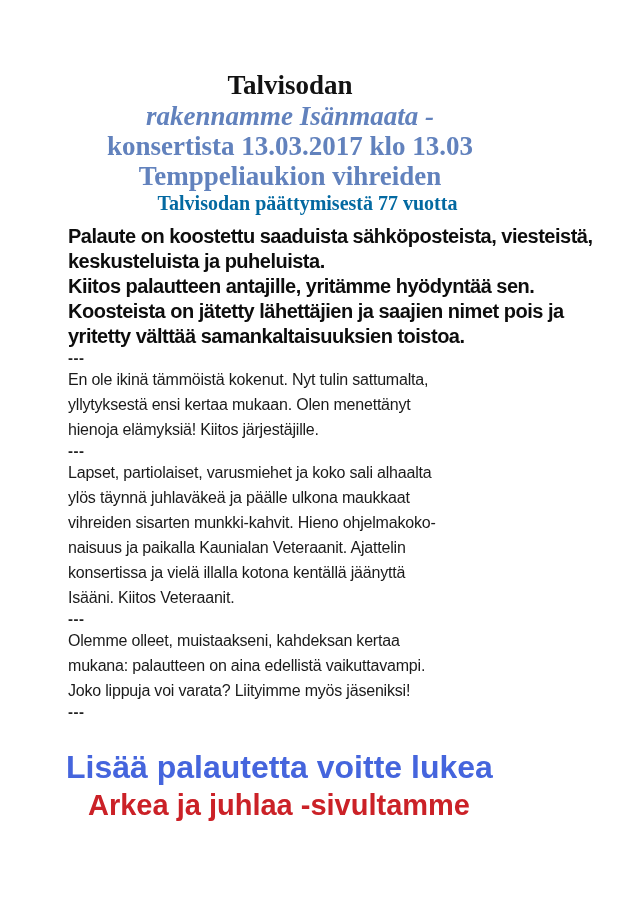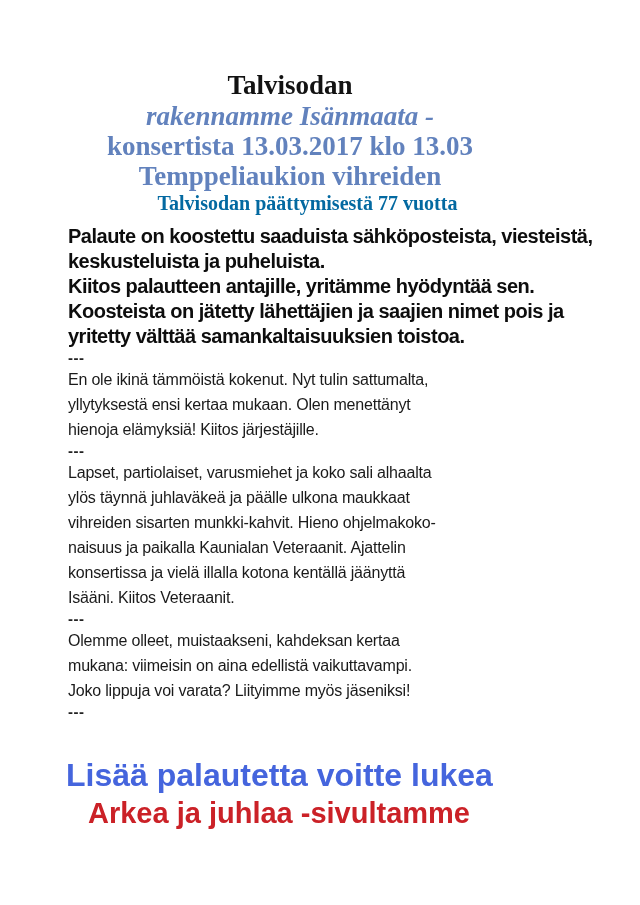--- a/index.html
+++ b/index.html
@@ -72,21 +72,21 @@
   }
   .sep {
     font-size: 15px;
     line-height: 18px;
     font-weight: bold;
     letter-spacing: 0.5px;
     color: #222222;
   }
   
   .footer {
-    margin-top: 34px;
+    margin-top: 26px;
   }
   .footer-line1 {
     margin-left: 66px;
     font-weight: bold;
     font-size: 32px;
     line-height: 40px;
     color: #4565dd;
   }
   .footer-line2 {
     margin-left: 88px;
@@ -121,21 +121,21 @@
 hienoja elämyksiä! Kiitos järjestäjille.</p>
     <div class="sep">---</div>
     <p class="feedback">Lapset, partiolaiset, varusmiehet ja koko sali alhaalta
 ylös täynnä juhlaväkeä ja päälle ulkona maukkaat
 vihreiden sisarten munkki-kahvit.  Hieno ohjelmakoko-
 naisuus ja paikalla Kaunialan Veteraanit. Ajattelin
 konsertissa ja vielä illalla kotona kentällä jäänyttä
 Isääni. Kiitos Veteraanit.</p>
     <div class="sep">---</div>
     <p class="feedback">Olemme olleet, muistaakseni, kahdeksan kertaa
-mukana: viimeisin on aina edellistä vaikuttavampi.
+mukana: palautteen on aina edellistä vaikuttavampi.
 Joko lippuja voi varata? Liityimme myös jäseniksi!</p>
     <div class="sep">---</div>
   </div>
 
   <div class="footer">
     <div class="footer-line1">Lisää palautetta voitte lukea</div>
     <div class="footer-line2">Arkea ja juhlaa -sivultamme</div>
   </div>
 
 </div>

